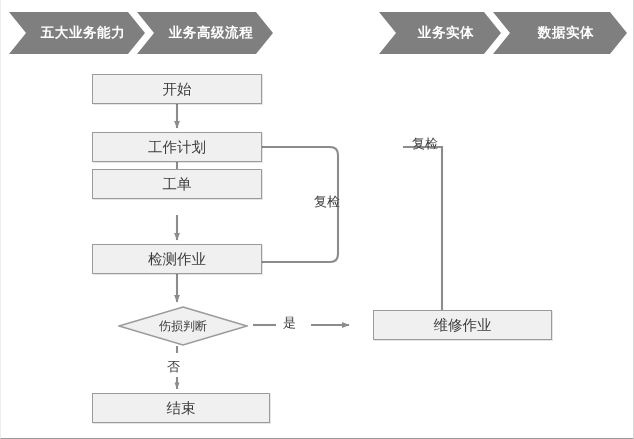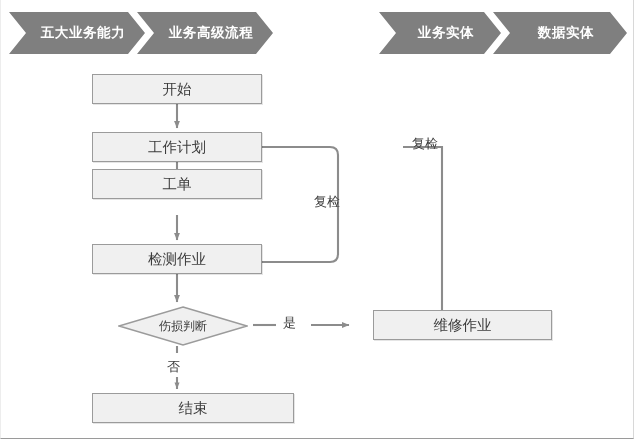--- a/index.html
+++ b/index.html
@@ -180,21 +180,21 @@
       <svg width="130" height="40" viewBox="0 0 130 40">
         <polygon points="65,1 129,20 65,39 1,20" fill="#f0f0f0" stroke="#9b9b9b" stroke-width="1.4"></polygon>
       </svg>
       <span class="diamond-label">伤损判断</span>
     </div>
 
     <div class="node" style="left:352px;top:310px;width:179px;height:30px;margin-left:20px;">
       <span>维修作业</span>
     </div>
 
-    <div class="node" style="left:91px;top:393px;width:202px;height:30px;">
+    <div class="node" style="left:91px;top:393px;width:178px;height:30px;">
       <span>结束</span>
     </div>
 
     <span class="edge-label" style="left:313px;top:193px;">复检</span>
     <span class="edge-label" style="left:411px;top:135px;">复检</span>
     <span class="edge-label" style="left:282px;top:314px;">是</span>
     <span class="edge-label" style="left:166px;top:358px;">否</span>
 
   </div>
 </div>

